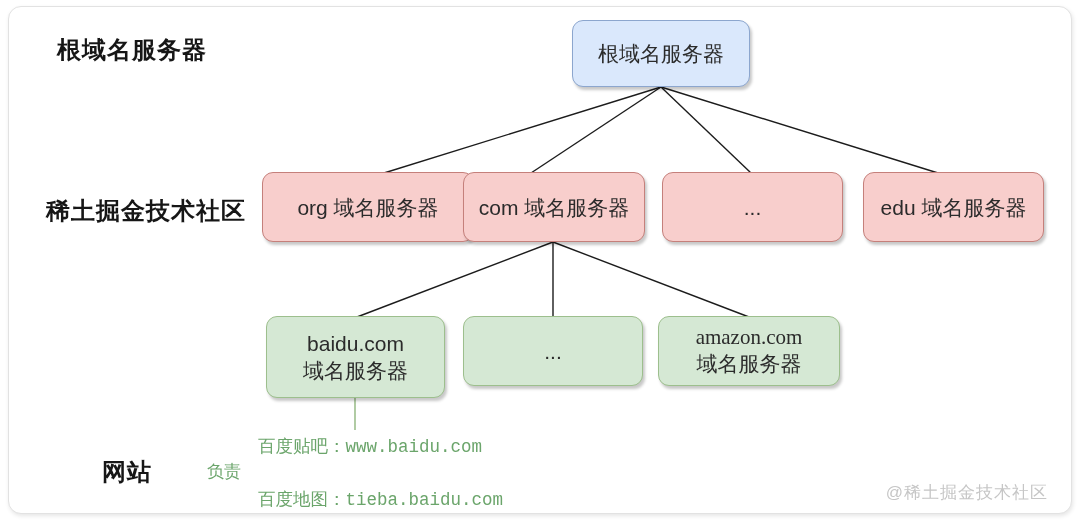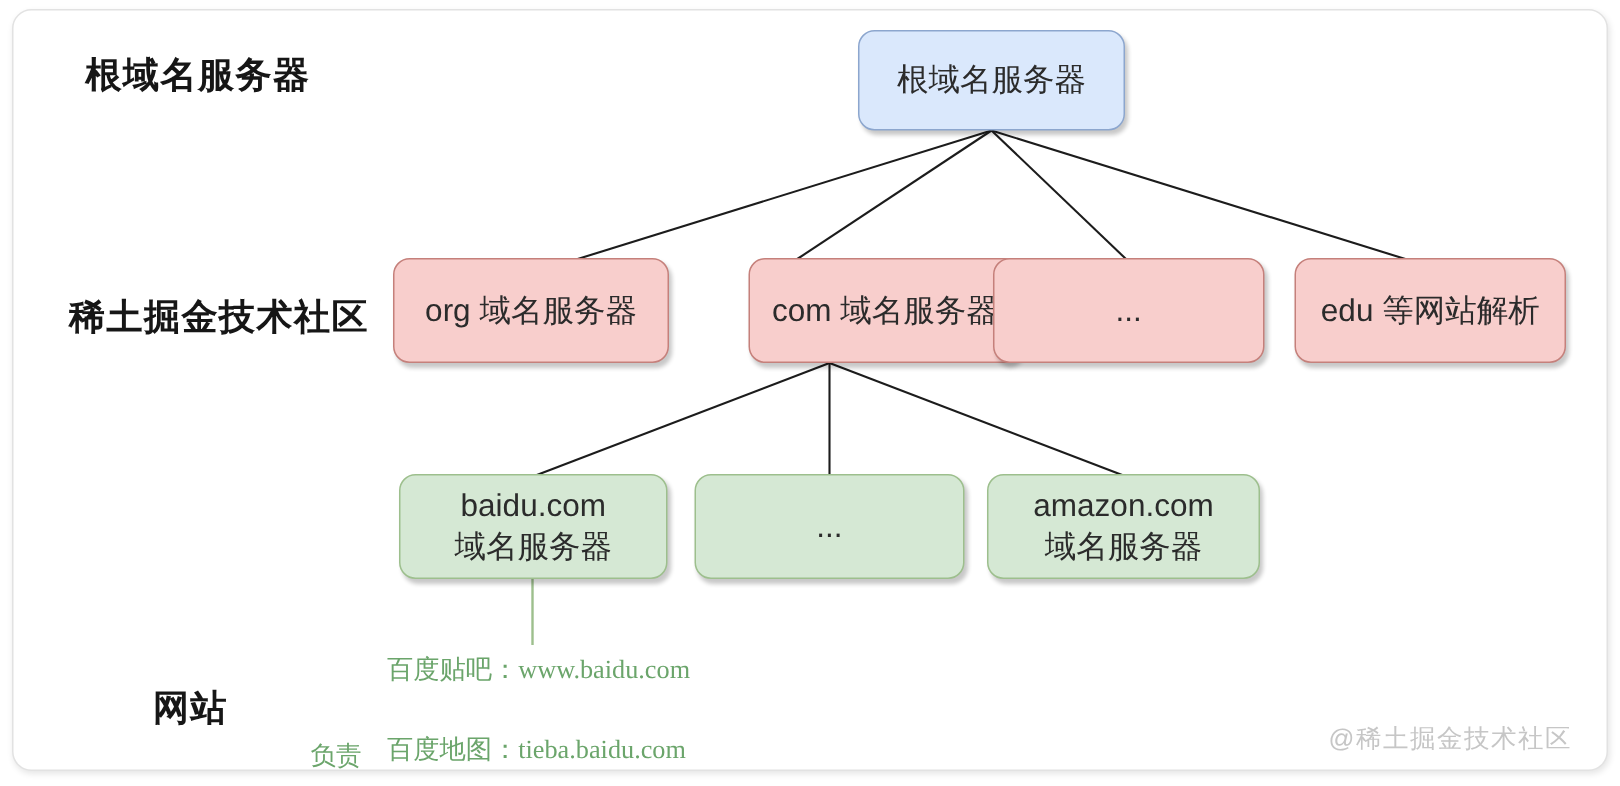--- a/index.html
+++ b/index.html
@@ -25,23 +25,23 @@
     position: absolute; display: flex; flex-direction: column;
     align-items: center; justify-content: center;
     border-radius: 11px; font-size: 21px; color: #2b2b2b;
     box-shadow: 2px 3px 3px rgba(0,0,0,0.22);
     text-align: center; line-height: 27px; white-space: nowrap;
   }
   .node.blue  { background: #dae8fc; border: 1.5px solid #8ca6ce; }
   .node.pink  { background: #f8cecc; border: 1.5px solid #c5807b; }
   .node.green { background: #d5e8d4; border: 1.5px solid #9dbf8d; }
 
-  .site-text { position: absolute; font-size: 17px; color: #6ba56b; white-space: nowrap; margin-top: 32px; }
+  .site-text { position: absolute; font-size: 17px; color: #6ba56b; white-space: nowrap; }
   .site-line { position: absolute; left: 258px; font-size: 17.5px; color: #6ba56b; white-space: nowrap; }
-  .site-line .domain { font-family: Liberation Serif, serif; text-align: center; }
+  .site-line .domain { font-family: Liberation Mono, monospace; text-align: center; }
   .site-line .suffix { margin-left: 22px; }
 
   .watermark {
     position: absolute; right: 32px; bottom: 20px;
     font-size: 17px; color: #c6c6c6; letter-spacing: 1px;
   }
 </style>
 </head>
 <body>
 
@@ -64,41 +64,41 @@
   </svg>
 
   <div class="row-label" style="left:57px; top:34px;">根域名服务器</div>
   <div class="row-label" style="left:46px; top:195px;">稀土掘金技术社区</div>
   <div class="row-label" style="left:102px; top:456px;text-align:right;">网站</div>
 
   <div class="node blue" style="left:572px; top:20px; width:178px; height:67px;">
     <span>根域名服务器</span>
   </div>
 
-  <div class="node pink" style="left:262px; top:172px; width:184px; height:70px;">
+  <div class="node pink" style="left:262px; top:172px; width:212px; height:70px;">
     <span>org 域名服务器</span>
   </div>
-  <div class="node pink" style="left:463px; top:172px; width:182px; height:70px;margin-left:36px;">
+  <div class="node pink" style="left:463px; top:172px; width:182px; height:70px;">
     <span>com 域名服务器</span>
   </div>
   <div class="node pink" style="left:662px; top:172px; width:181px; height:70px;">
     <span>...</span>
   </div>
   <div class="node pink" style="left:863px; top:172px; width:181px; height:70px;">
-    <span>edu 等网站解析</span>
+    <span>edu 域名服务器</span>
   </div>
 
-  <div class="node green" style="left:266px; top:316px; width:179px; height:70px;">
+  <div class="node green" style="left:266px; top:316px; width:179px; height:82px;">
     <span>baidu.com</span>
     <span>域名服务器</span>
   </div>
   <div class="node green" style="left:463px; top:316px; width:180px; height:70px;">
     <span>...</span>
   </div>
-  <div class="node green" style="left:658px; top:316px; width:182px; height:70px;">
+  <div class="node green" style="left:658px; top:316px; width:182px; height:70px;font-family:Liberation Serif, serif;">
     <span>amazon.com</span>
     <span>域名服务器</span>
   </div>
 
   <div class="site-text" style="left:207px; top:460px;">负责</div>
 
   <div class="site-line" style="top:434px;">
     <span>百度贴吧：</span><span class="domain">www.baidu.com</span>
   </div>
   <div class="site-line" style="top:487px;">

